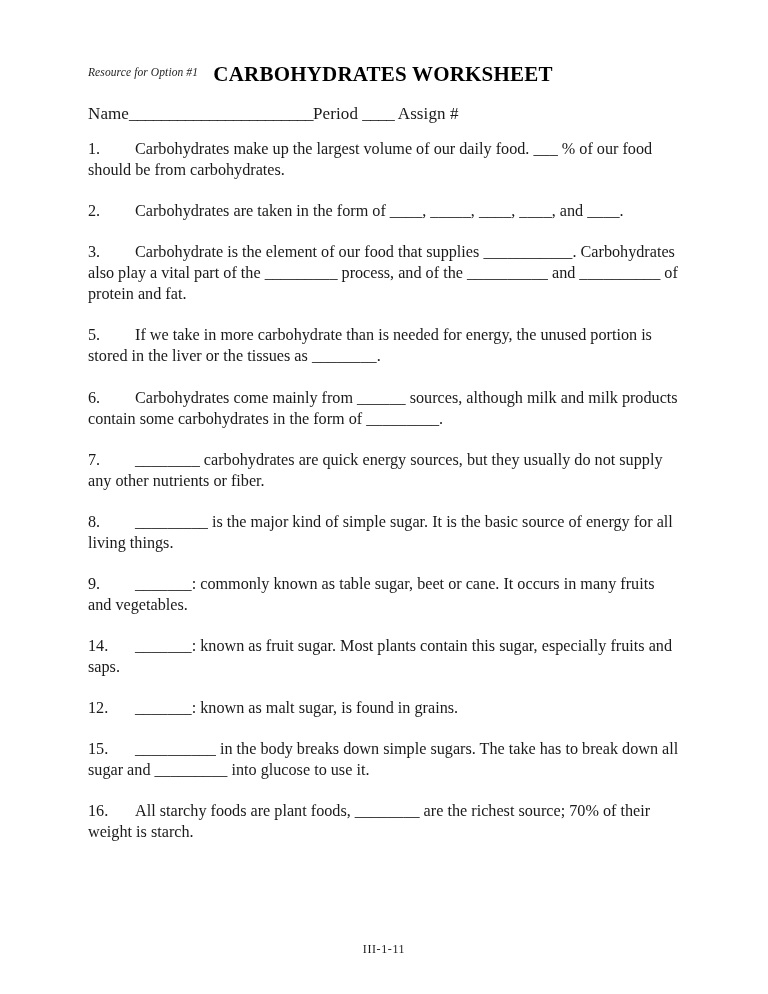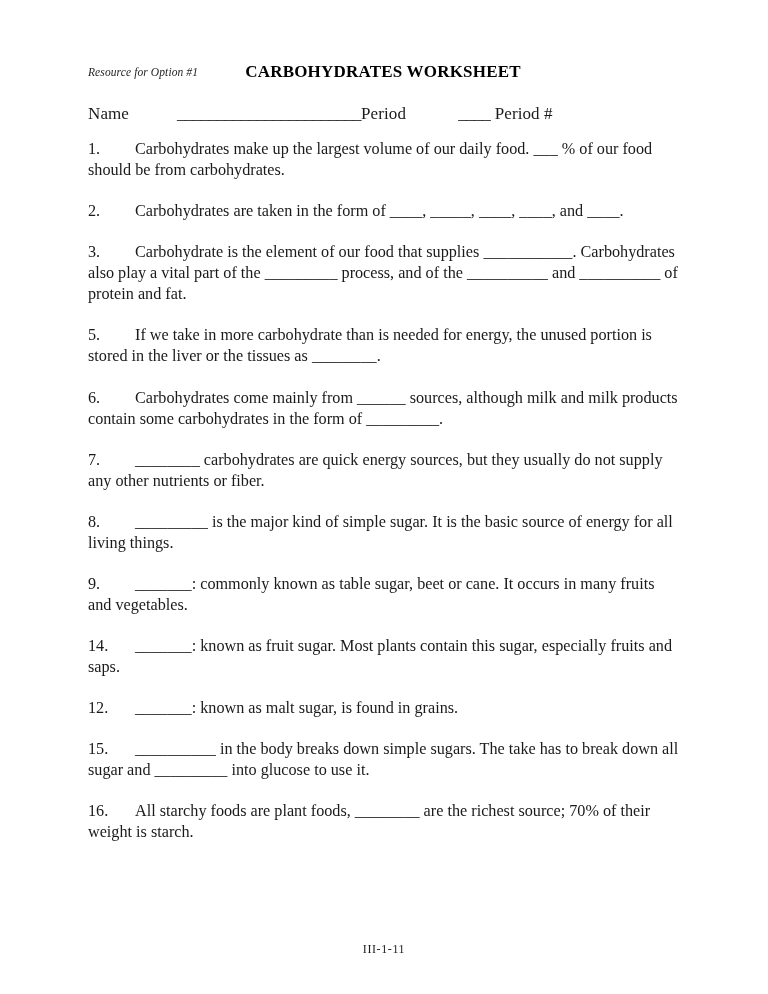--- a/index.html
+++ b/index.html
@@ -45,39 +45,38 @@
     color: #242424;
     white-space: nowrap;
   }
   .doc-title {
     position: absolute;
     left: 0;
     top: 0;
     width: 590px;
     text-align: center;
     font-weight: bold;
-    font-size: 17px;
+    font-size: 21px;
     letter-spacing: 0.2px;
     color: #000000;
     white-space: nowrap;
   }
 
   
   .name-line {
     position: absolute;
     left: 88px;
     top: 104px;
     font-size: 17px;
     color: #1a1a1a;
     white-space: nowrap;
     letter-spacing: 0.1px;
   }
   .name-line .blank {
     letter-spacing: -0.5px;
-    margin-left: 48px;
   }
 
   
   .qlist {
     position: absolute;
     left: 88px;
     top: 139px;
     width: 592px;
   }
   .qitem {
@@ -122,21 +121,21 @@
 <body>
 
 <div class="page">
 
   <div class="header-row">
     <div class="resource-note">Resource for Option #1</div>
     <div class="doc-title">CARBOHYDRATES WORKSHEET</div>
   </div>
 
   <div class="name-line">
-    <span>Name</span><span class="blank">_______________________</span><span>Period</span> <span class="blank">____</span> <span>Period #</span>
+    <span>Name</span><span class="blank">_______________________</span><span>Period</span> <span class="blank">____</span> <span>Assign #</span>
   </div>
 
   <div class="qlist">
     <div class="qitem">
       <span class="qnum">1.</span>
       <span class="qtext">Carbohydrates make up the largest volume of our daily food.  ___ % of our food should be from carbohydrates.</span>
     </div>
     <div class="qitem">
       <span class="qnum">2.</span>
       <span class="qtext">Carbohydrates are taken in the form of ____, _____,  ____, ____, and ____.</span>

